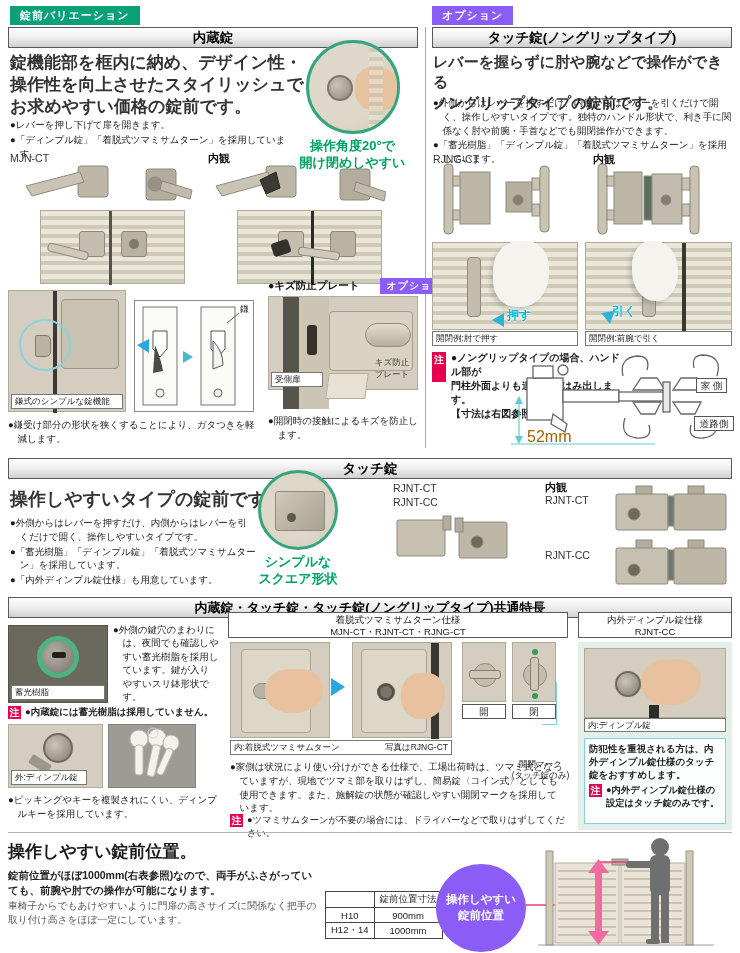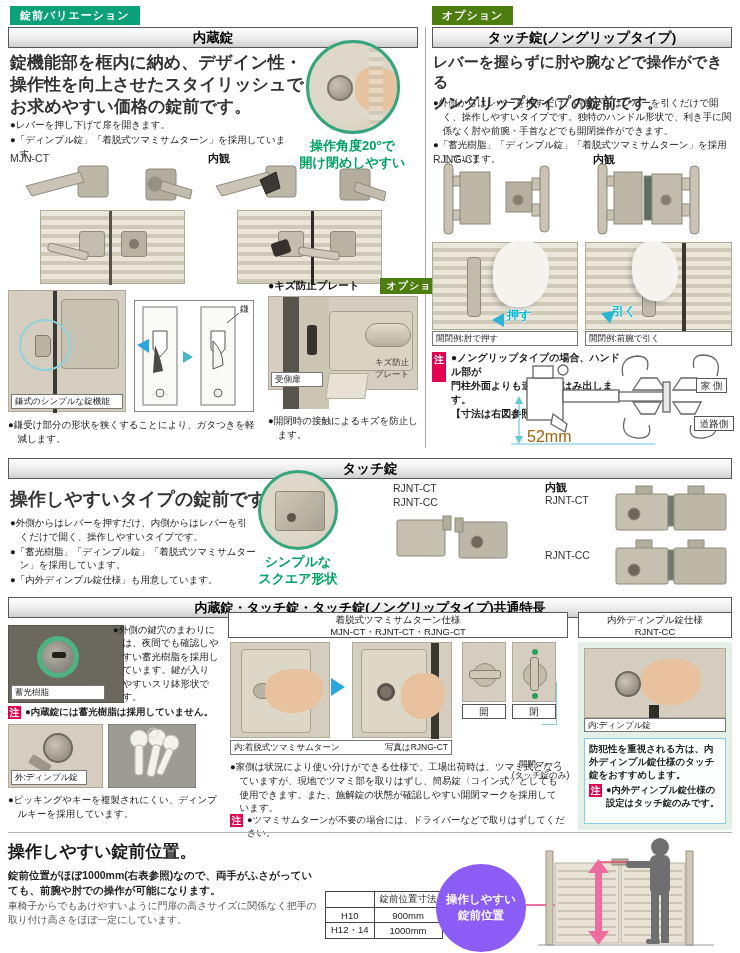--- a/index.html
+++ b/index.html
@@ -3,21 +3,21 @@
 <meta charset="utf-8">
 <style>
   *{margin:0;padding:0;box-sizing:border-box}
   html,body{background:#fff}
   #canvas{position:relative;width:740px;height:953px;background:#fff;overflow:hidden;
           font-family:"Liberation Sans",sans-serif;color:#222}
   .abs{position:absolute}
   .pre{white-space:pre-line}
   .tag{color:#fff;font-size:11px;font-weight:bold;padding:2px 10px;letter-spacing:1px;display:inline-block}
   .tag-teal{background:#0aa179}
-  .tag-blue{background:#4d7c0f}
+  .tag-blue{background:#8b5cf6}
   .secbar{border:1px solid #595959;background:linear-gradient(#ffffff,#ececec 55%,#cfcfcf);
           text-align:center;font-weight:bold;font-size:13.5px;color:#000;height:21px;line-height:19px}
   .headline{font-weight:600;color:#333;white-space:pre-line}
   .bullets{font-size:9.5px;line-height:1.45;color:#1a1a1a}
   .bullet{padding-left:1em;text-indent:-1em;margin-bottom:1px}
   .greennote{color:#00a263;font-weight:bold;font-size:13px;text-align:center;white-space:pre-line;line-height:1.3}
   .modlbl{font-size:10.5px;color:#333}
   .lbl-b{font-size:11px;font-weight:bold;color:#111}
   .photo{background:#d5cec0}
   .louver{background:repeating-linear-gradient(180deg,#eae6da 0 5px,#cfc9b8 5px 9px)}
@@ -286,21 +286,21 @@
         <rect x="76" y="2" width="16" height="14" fill="#b3ad9e"></rect>
       <rect x="4" y="10" width="52" height="36" rx="2" fill="#c6c0b1"></rect>
       <circle cx="22" cy="32" r="6" fill="#6e695d"></circle>
       <rect x="56" y="12" width="6" height="30" fill="#6f7a6c"></rect>
       <rect x="62" y="10" width="52" height="36" rx="2" fill="#bdb7a8"></rect>
     </g>
   </svg>
 
   <div class="abs secbar" style="left:8px;top:597px;width:724px;font-size:13px">内蔵錠・タッチ錠・タッチ錠(ノングリップタイプ)共通特長</div>
 
-  <div class="abs" style="left:8px;top:625px;width:116px;height:78px;background:#6b695e;border:1px solid #55534a">
+  <div class="abs" style="left:8px;top:625px;width:100px;height:78px;background:#6b695e;border:1px solid #55534a">
     <div class="abs" style="left:28px;top:10px;width:42px;height:42px;border-radius:50%;border:5px solid #4cb381;background:radial-gradient(circle at 40% 40%,#b5b2a8,#75726a)"></div>
     <div class="abs" style="left:43px;top:26px;width:14px;height:6px;background:#23211d;border-radius:2px"></div>
     <div class="abs capbar" style="left:2px;bottom:2px;width:94px">蓄光樹脂</div>
   </div>
   <div class="abs bullets" style="left:113px;top:623px;width:106px;line-height:1.42">
     <div class="bullet">●外側の鍵穴のまわりには、夜間でも確認しやすい蓄光樹脂を採用しています。鍵が入りやすいスリ鉢形状です。</div>
   </div>
   <div class="abs noterow" style="left:8px;top:706px;width:215px">
     <span class="notebadge" style="width:13px;height:13px;line-height:13px">注</span>
     <span style="font-size:9.5px;font-weight:bold">●内蔵錠には蓄光樹脂は採用していません。</span>

